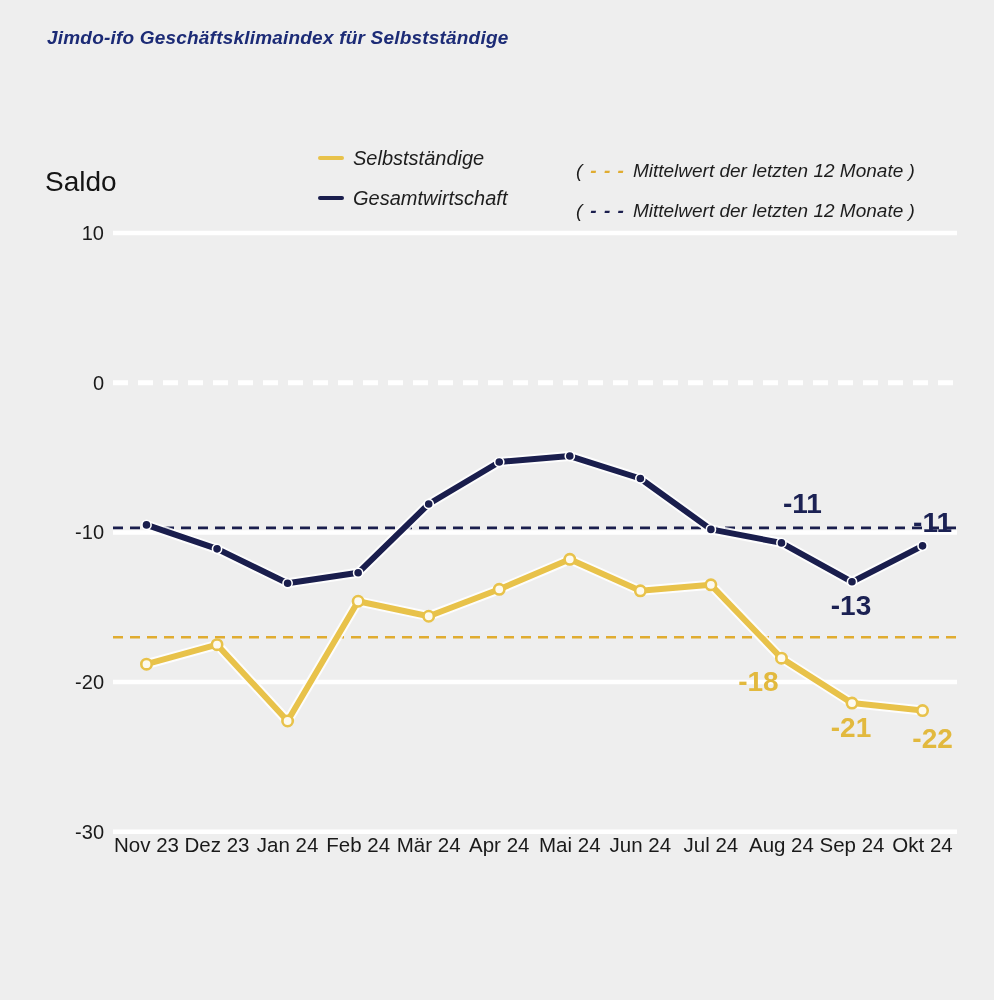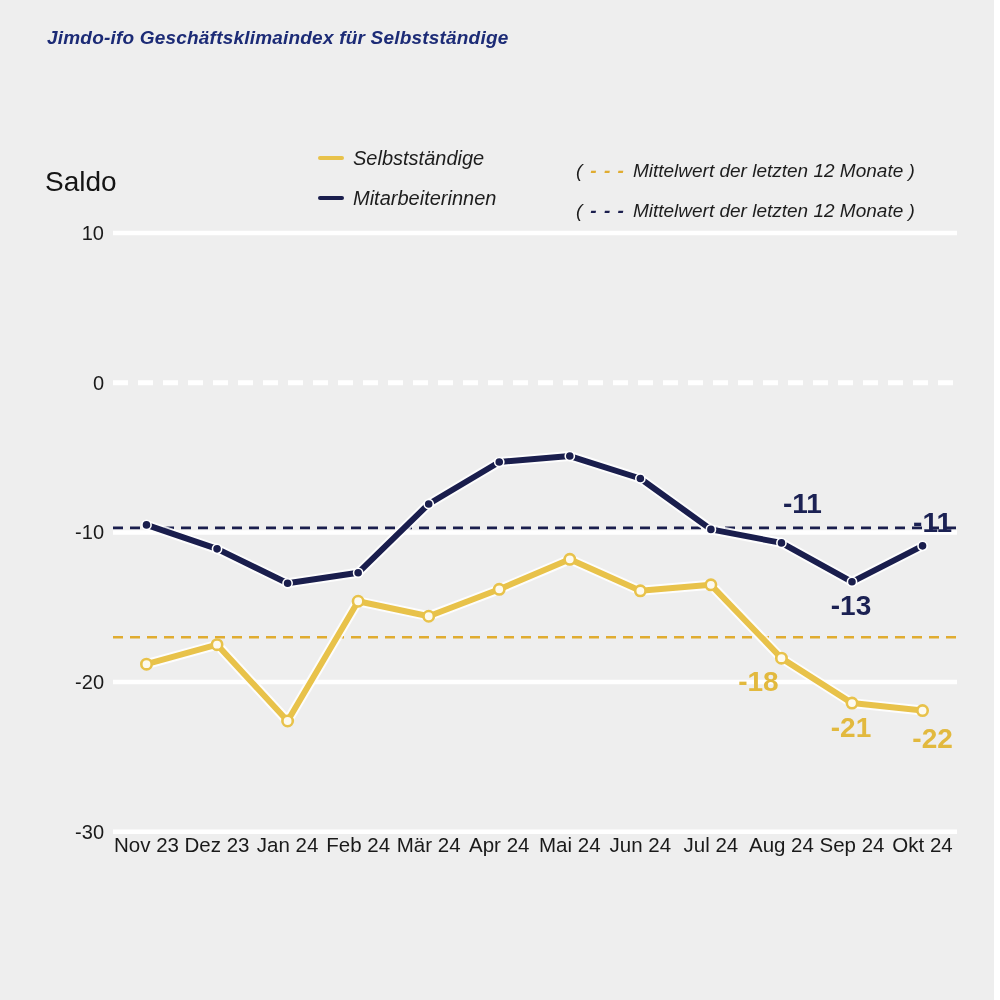--- a/index.html
+++ b/index.html
@@ -54,21 +54,21 @@
     <div class="legend-row">
       <div class="legend-left">
         <span class="swatch" style="background:#e8c24a"></span>
         <span class="legend-label">Selbstständige</span>
       </div>
       <span class="mean-note"><span>(</span><span class="dashes" style="color:#e0ac30">- - -</span><span>Mittelwert der letzten 12 Monate</span> <span>)</span></span>
     </div>
     <div class="legend-row">
       <div class="legend-left">
         <span class="swatch" style="background:#1a1e4d"></span>
-        <span class="legend-label">Mitarbeiterinnen</span>
+        <span class="legend-label">Gesamtwirtschaft</span>
       </div>
       <span class="mean-note"><span>(</span><span class="dashes" style="color:#1a1e4d">- - -</span><span>Mittelwert der letzten 12 Monate</span> <span>)</span></span>
     </div>
   </div>
 
   <svg class="chart-svg" width="1000" height="1000" viewBox="0 0 1000 1000">
       <line x1="113" y1="232.99999999999997" x2="957" y2="232.99999999999997" stroke="#ffffff" stroke-width="4.5"></line>
       <text x="104" y="239.99999999999997" text-anchor="end" font-size="20" fill="#1a1a1a">10</text>
       <line x1="113" y1="382.7" x2="957" y2="382.7" stroke="#ffffff" stroke-width="5" stroke-dasharray="15 10"></line>
       <text x="104" y="389.7" text-anchor="end" font-size="20" fill="#1a1a1a">0</text>

